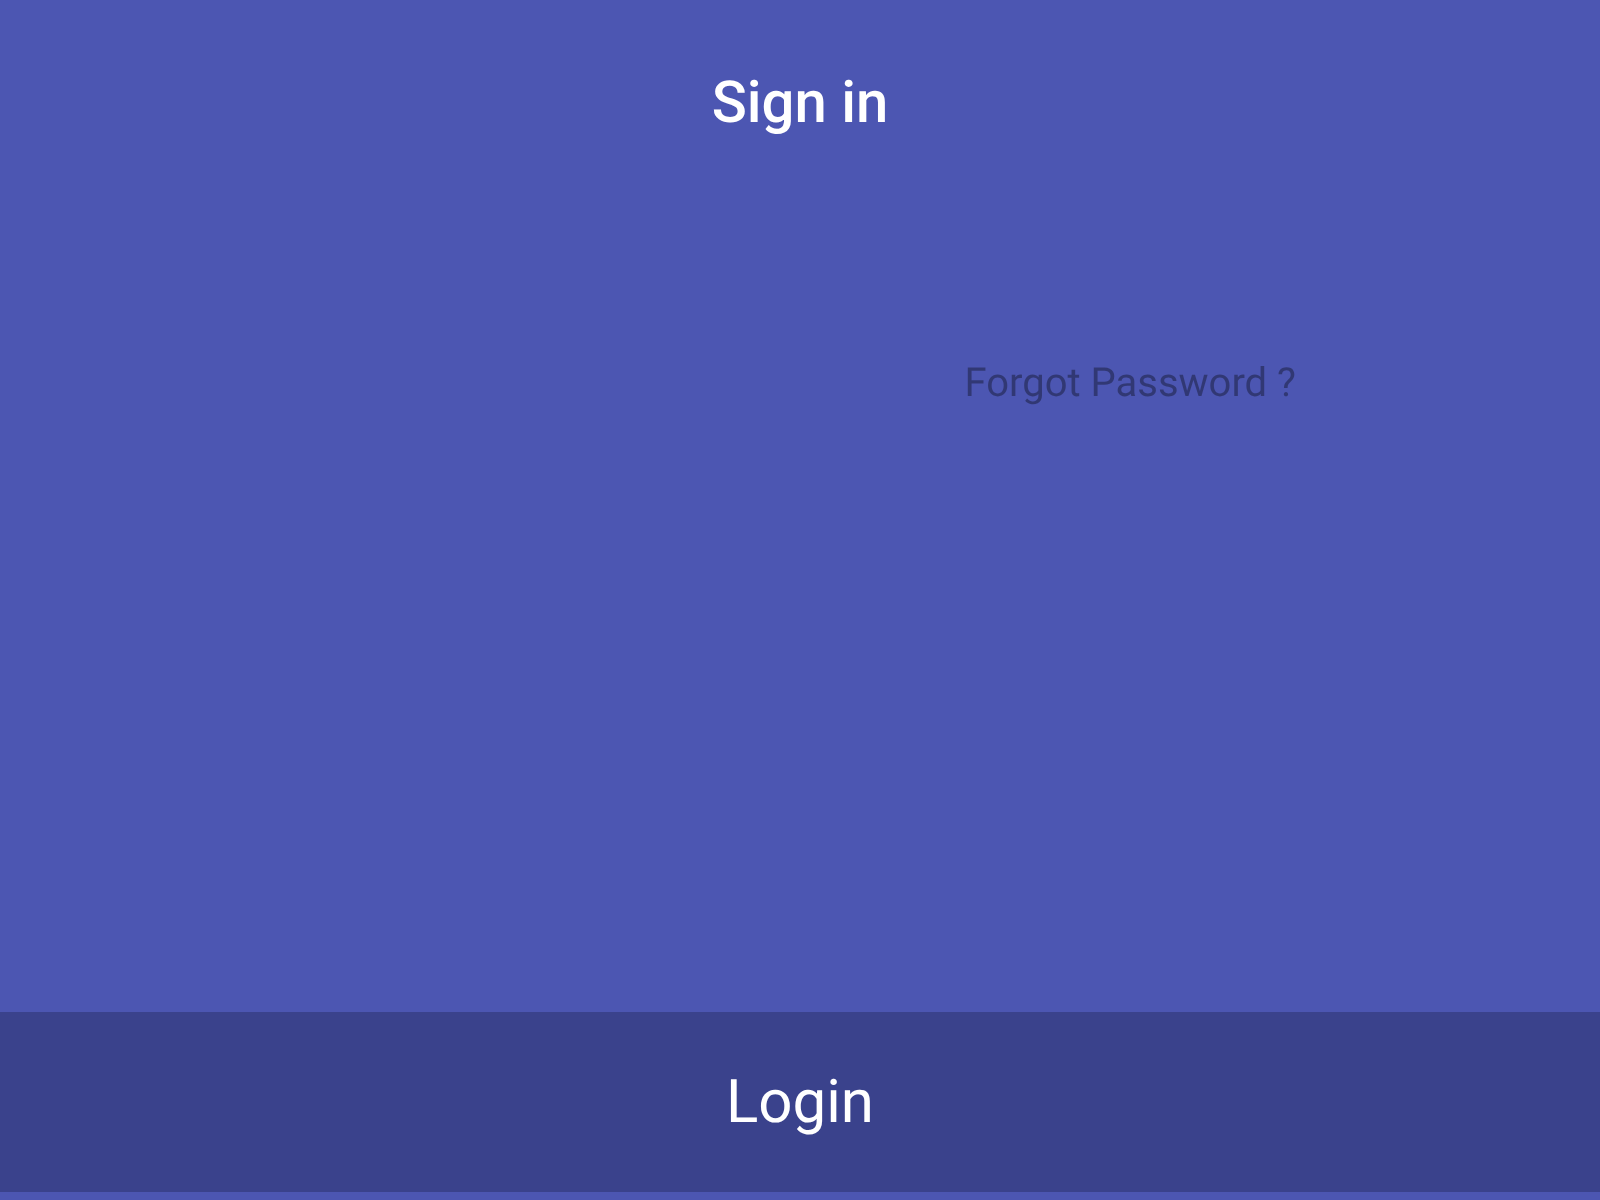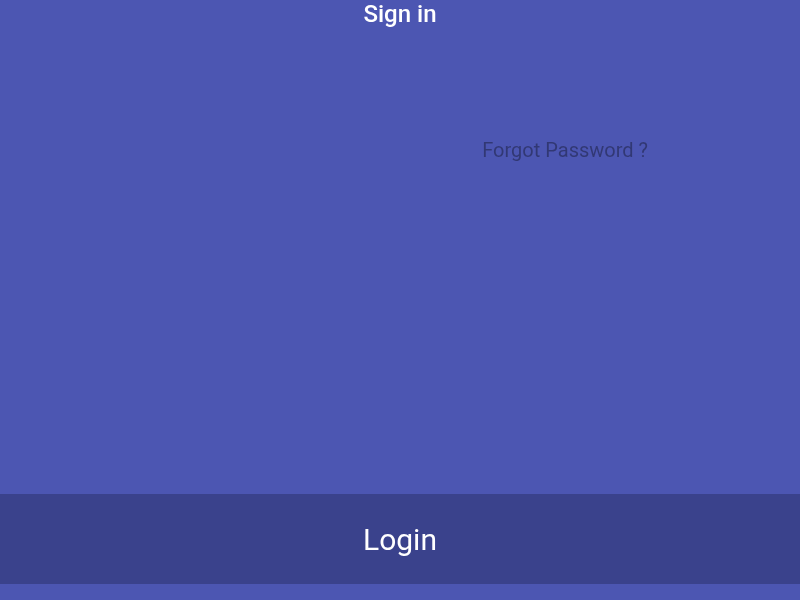--- a/index.html
+++ b/index.html
@@ -11,22 +11,23 @@
       width: 800px;
       height: 600px;
       background: #4C56B2;
       font-family: -apple-system, BlinkMacSystemFont, "Segoe UI", Roboto, sans-serif;
       overflow: hidden;
       position: relative;
     }
     .title {
       text-align: center;
       color: #ffffff;
-      font-size: 24px;
+      font-size: 29px;
       font-weight: 500;
+      padding-top: 35px;
     }
     .form-container {
       padding: 0 150px;
       margin-top: 110px;
     }
     .field-group {
       margin-bottom: 100px;
       position: relative;
     }
     .field-group:last-of-type {
@@ -56,21 +57,21 @@
       text-align: right;
       margin-top: 35px;
       color: rgba(0, 0, 0, 0.35);
       font-size: 20px;
       font-weight: 400;
       cursor: pointer;
       padding-right: 2px;
     }
     .login-button {
       position: absolute;
-      bottom: 16px;
+      bottom: 4px;
       left: 0;
       width: 100%;
       height: 90px;
       background: #3A428C;
       color: #ffffff;
       font-size: 30px;
       font-weight: 400;
       border: none;
       cursor: pointer;
       font-family: inherit;

